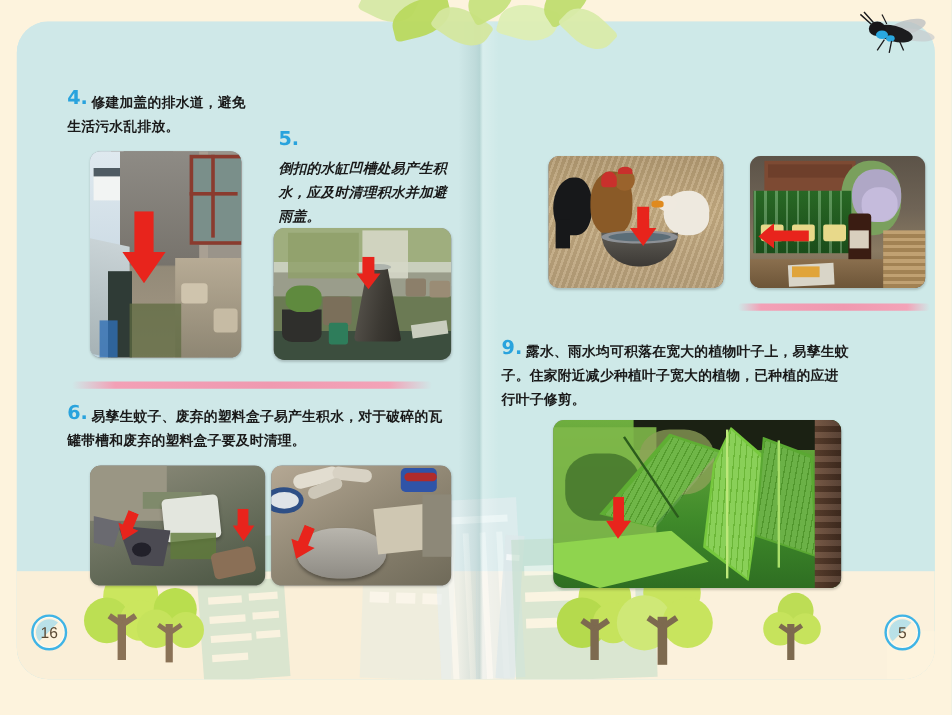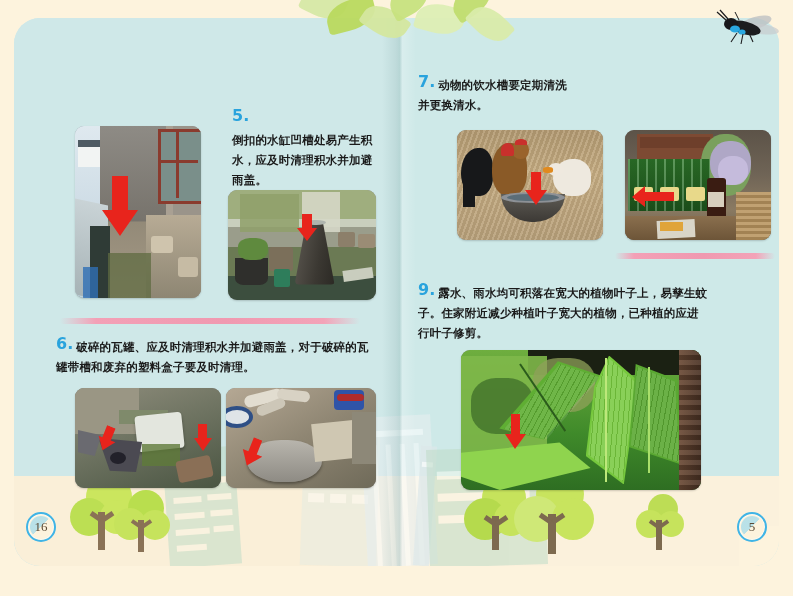--- a/index.html
+++ b/index.html
@@ -81,21 +81,21 @@
   
   .divider{
     position:absolute;height:6px;border-radius:4px;
     background:linear-gradient(to right,rgba(244,160,180,0) 0%,#f3a0b6 12%,#f099b0 55%,#f3a3b8 88%,rgba(244,160,180,0) 100%);
   }
 
   
   .pagenum{
     position:absolute;width:26px;height:26px;border-radius:50%;
     background:#fdf3dd;border:2px solid #3fb4e6;
-    color:#5b4a34;font-size:13px;font-family:Liberation Serif, serif;
+    color:#5b4a34;font-size:13px;font-family:Liberation Sans, sans-serif;
     display:flex;align-items:center;justify-content:center;
     box-shadow:0 0 0 1px rgba(255,255,255,.6) inset;
   }
   .pagenum.left{left:12px;bottom:24px;}
   .pagenum.right{right:12px;bottom:24px;}
   .pn-arc{position:absolute;inset:2px;border-radius:50%;
     background:linear-gradient(135deg,rgba(130,210,240,.55) 0%,rgba(130,210,240,.55) 48%,rgba(255,255,255,0) 49%);}
   .pn-txt{position:relative;z-index:2;}
 </style>
 </head>
@@ -194,20 +194,23 @@
       <div class="crown" style="left:12px;top:0;width:30px;height:30px;background:#bddd55;"></div>
       <div class="crown" style="left:0px;top:16px;width:28px;height:28px;background:#c6e35c;"></div>
       <div class="crown" style="left:22px;top:17px;width:26px;height:26px;background:#c6e35c;"></div>
       <div class="trunk" style="left:20px;top:26px;width:6px;height:30px;background:#7d6a4f;"></div>
       <div class="trunk" style="left:13px;top:28px;width:10px;height:4px;transform:rotate(34deg);background:#7d6a4f;"></div>
       <div class="trunk" style="left:23px;top:28px;width:10px;height:4px;transform:rotate(-34deg);background:#7d6a4f;"></div>
     </div>
 
     <div class="gutter"></div>
 
+    <div class="col" style="left:42px;top:56px;width:160px;">
+      <span class="num">4.</span><span class="txt">修建加盖的排水道，避免生活污水乱排放。</span>
+    </div>
 
     <div class="photo" style="left:61px;top:108px;width:126px;height:172px;">
       <div class="inner" style="background:
           linear-gradient(to right,#bcd2dc 0 14%, #8d8a83 14% 55%, #a9a093 55% 78%, #9a948a 78% 100%);">
       </div>
 
       <div style="position:absolute;left:0;top:0;width:22%;height:46%;background:linear-gradient(180deg,#dfe9ef,#cfdde6);"></div>
       <div style="position:absolute;left:2%;top:10%;width:18%;height:14%;background:#f2f4f3;"></div>
       <div style="position:absolute;left:2%;top:8%;width:18%;height:4%;background:#4f5b63;"></div>
 
@@ -227,21 +230,21 @@
 
       <div style="position:absolute;left:26%;top:74%;width:34%;height:26%;background:#5f6b41;opacity:.75;"></div>
 
       <svg class="arrow" style="left:26px;top:50px;" width="38" height="62" viewBox="0 0 38 62">
         <polygon points="11,0 27,0 27,34 37,34 19,60 1,34 11,34" fill="#e8241c"></polygon>
       </svg>
     </div>
 
     <div class="col" style="left:218px;top:90px;width:148px;">
       <div><span class="num">5.</span></div>
-      <div style="margin-top:2px;"><span class="txt">倒扣的水缸凹槽处易产生积水，应及时清理积水并加避雨盖。</span></div>
+      <div style="margin-top:2px;font-style:italic;"><span class="txt">倒扣的水缸凹槽处易产生积水，应及时清理积水并加避雨盖。</span></div>
     </div>
 
     <div class="photo" style="left:214px;top:172px;width:148px;height:110px;">
       <div class="inner" style="background:linear-gradient(180deg,#9fae7e 0 26%,#c9cfbd 26% 44%,#6b7a54 44% 78%,#3c4e3e 78% 100%);"></div>
 
       <div style="position:absolute;left:0;top:34%;width:100%;height:18%;background:#9a9d8b;"></div>
       <div style="position:absolute;left:8%;top:4%;width:40%;height:34%;background:#8fa06a;opacity:.85;"></div>
       <div style="position:absolute;left:50%;top:2%;width:26%;height:36%;background:#d5d7c6;opacity:.9;"></div>
 
       <div style="position:absolute;left:5%;top:62%;width:22%;height:24%;background:#2f2f2c;border-radius:0 0 26% 26%;"></div>
@@ -262,21 +265,21 @@
       <div style="position:absolute;left:78%;top:72%;width:20%;height:10%;background:#c9cdbe;transform:rotate(-8deg);"></div>
 
       <svg class="arrow" style="left:68px;top:24px;" width="22" height="28" viewBox="0 0 22 28">
         <polygon points="6,0 16,0 16,14 21,14 11,27 1,14 6,14" fill="#e8241c"></polygon>
       </svg>
     </div>
 
     <div class="divider" style="left:46px;top:300px;width:300px;"></div>
 
     <div class="col" style="left:42px;top:318px;width:316px;">
-      <span class="num">6.</span><span class="txt">破碎的瓦罐、应及时清理积水并加避雨盖，对于破碎的瓦罐带槽和废弃的塑料盒子要及时清理。</span>
+      <span class="num">6.</span><span class="txt">易孳生蚊子、废弃的塑料盒子易产生积水，对于破碎的瓦罐带槽和废弃的塑料盒子要及时清理。</span>
     </div>
 
     <div class="photo" style="left:61px;top:370px;width:146px;height:100px;">
       <div class="inner" style="background:linear-gradient(160deg,#8f8d7c,#6f7462 45%,#4a5542 100%);"></div>
       <div style="position:absolute;left:0;top:0;width:44%;height:46%;background:#9a9684;"></div>
       <div style="position:absolute;left:30%;top:22%;width:34%;height:14%;background:#7f8a6b;"></div>
 
       <div style="position:absolute;left:42%;top:26%;width:32%;height:36%;background:#e3e6de;border-radius:4px;transform:rotate(-6deg);box-shadow:0 2px 3px rgba(0,0,0,.3);"></div>
 
       <div style="position:absolute;left:16%;top:50%;width:30%;height:34%;background:#4b4a52;
@@ -313,23 +316,20 @@
       <div style="position:absolute;left:14%;top:52%;width:50%;height:42%;background:linear-gradient(180deg,#b8b5ad,#8e8b84);border-radius:50%/55%;box-shadow:0 2px 3px rgba(0,0,0,.35);"></div>
 
       <div style="position:absolute;left:58%;top:34%;width:28%;height:38%;background:#cfc7b2;transform:rotate(-6deg);"></div>
       <div style="position:absolute;left:84%;top:24%;width:18%;height:52%;background:#8d8878;"></div>
 
       <svg class="arrow" style="left:16px;top:50px;transform:rotate(22deg);" width="22" height="30" viewBox="0 0 22 30">
         <polygon points="6,0 15,0 15,15 21,15 10,29 0,15 6,15" fill="#e8241c"></polygon>
       </svg>
     </div>
 
-    <div class="col" style="left:404px;top:56px;width:160px;">
-      <span class="num">7.</span><span class="txt">动物的饮水槽要定期清洗并更换清水。</span>
-    </div>
 
     <div class="photo" style="left:443px;top:112px;width:146px;height:110px;">
       <div class="inner" style="background:linear-gradient(180deg,#b39a72,#c5ac81 40%,#b8a07a 100%);"></div>
       <div style="position:absolute;left:0;top:0;width:100%;height:100%;
                   background:repeating-linear-gradient(110deg,rgba(255,255,255,.10) 0 2px,rgba(0,0,0,.06) 2px 5px);"></div>
 
       <div style="position:absolute;left:3%;top:16%;width:22%;height:44%;background:#17181a;border-radius:52% 40% 40% 46%;"></div>
       <div style="position:absolute;left:4%;top:48%;width:8%;height:22%;background:#17181a;"></div>
 
       <div style="position:absolute;left:24%;top:12%;width:24%;height:48%;background:#8a5a27;border-radius:48% 44% 42% 44%;"></div>

